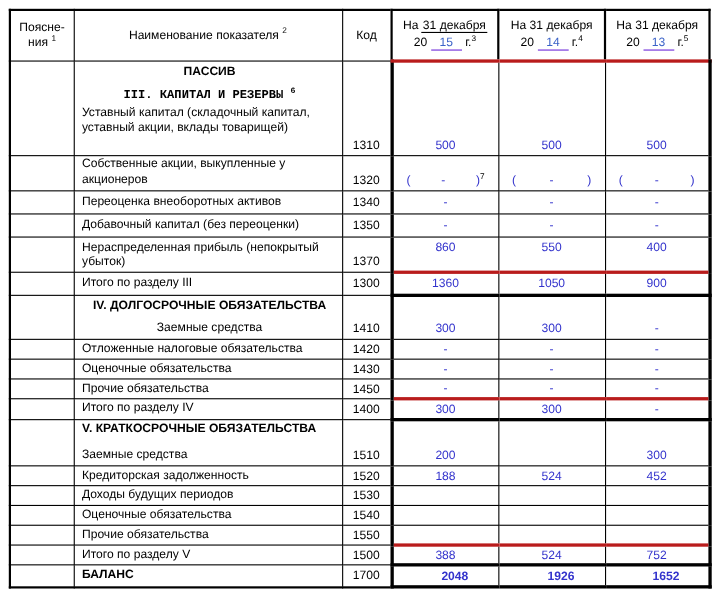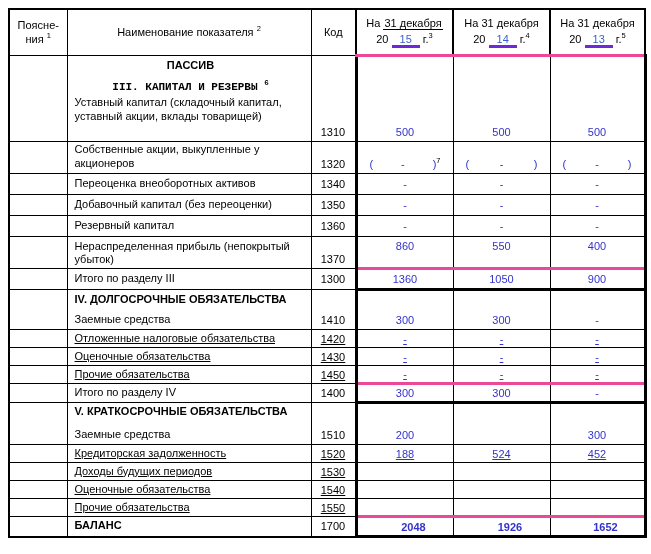--- a/index.html
+++ b/index.html
@@ -6,48 +6,48 @@
   body{width:651px;height:554px;font-family:"Liberation Sans","DejaVu Sans",sans-serif;color:#000;}
   .sheet{padding:8px 0 0 8px;}
   table.bs{border-collapse:collapse;table-layout:fixed;width:636px;border:2px solid #000;}
   td{border:1px solid #000;font-size:11px;padding:1px 3px;box-sizing:border-box;vertical-align:middle;overflow:hidden;}
   
   col.c-expl{width:58px;} col.c-name{width:244px;} col.c-code{width:45px;}
   col.c-v{width:97px;} col.c-v3{width:95px;}
   
   tr.h46 td{height:46px;} tr.h86 td{height:86px;} tr.h32 td{height:32px;}
   tr.h21 td{height:21px;} tr.h30 td{height:30px;} tr.h40 td{height:40px;}
-  tr.h18 td{height:18px;text-decoration:underline;} tr.h19 td{height:19px;} tr.h42 td{height:42px;}
+  tr.h18 td{height:18px;} tr.h19 td{height:19px;} tr.h42 td{height:42px;}
   tr.h20 td{height:20px;}
   
   td.expl{text-align:center;}
   td.name{padding-left:7px;padding-right:4px;line-height:1.25;}
   td.code{text-align:center;}
   td.val{text-align:center;color:#3333cc;}
   td.hdrc{text-align:center;line-height:1.3;}
   td.hdr-date{border:2px solid #000;text-align:center;line-height:1.45;margin-top:16px;}
   
   .bl3{border-left:3px solid #000;}
   .br3{border-right:3px solid #000;}
-  .bt3{border-top:3px solid #ec4899;}
+  .bt3{border-top:3px solid #b91c1c;}
   .bb3{border-bottom:3px solid #000;}
   
   td.vbot{vertical-align:bottom;padding-bottom:3px;}
   td.vtop{vertical-align:top;padding-top:3px;margin-left:36px;}
   
   sup{font-size:7.5px;vertical-align:super;line-height:0;}
   .day-u{border-bottom:1px solid #000;padding:0 1px;}
-  .yr{color:#3a62c8;border-bottom:3px solid #6d28d9;padding:0 8px;}
+  .yr{color:#3a62c8;border-bottom:1px solid #6d28d9;padding:0 8px;}
   
   .sec-center{text-align:center;font-weight:bold;}
   .sec-center.gap{margin-top:9px;font-family:Liberation Mono, monospace;}
   .item-lines{margin-top:1px;}
   .sec-wrap{display:flex;flex-direction:column;justify-content:space-between;}
   .sec-wrap .sec-hdr{font-weight:bold;}
-  .w36{height:34px;} .w38{height:37px;}
+  .w36{height:34px;align-items:center;} .w38{height:37px;}
   
   .paren-line{display:flex;justify-content:space-between;align-items:flex-end;padding:0 9px;color:#3333cc;}
   .paren-line .sup7{color:#000;}
   
   td.bold-name{font-weight:bold;}
   td.bold-val{font-weight:bold;padding-left:20px;}
 </style>
 </head>
 <body>
 
@@ -137,28 +137,20 @@
 
   <tr class="h21">
     <td class="expl"></td>
     <td class="name">Добавочный капитал (без переоценки)</td>
     <td class="code">1350</td>
     <td class="val bl3">-</td>
     <td class="val">-</td>
     <td class="val br3">-</td>
   </tr>
 
-  <tr class="h21">
-    <td class="expl"></td>
-    <td class="name">Резервный капитал</td>
-    <td class="code">1360</td>
-    <td class="val bl3">-</td>
-    <td class="val">-</td>
-    <td class="val br3">-</td>
-  </tr>
 
   <tr class="h30">
     <td class="expl"></td>
     <td class="name vtop">Нераспределенная прибыль (непокрытый убыток)</td>
     <td class="code vbot">1370</td>
     <td class="val vtop bl3">860</td>
     <td class="val vtop">550</td>
     <td class="val vtop br3">400</td>
   </tr>
 
@@ -264,20 +256,28 @@
 
   <tr class="h18">
     <td class="expl"></td>
     <td class="name">Прочие обязательства</td>
     <td class="code">1550</td>
     <td class="val bl3"></td>
     <td class="val"></td>
     <td class="val br3"></td>
   </tr>
 
+  <tr class="h18">
+    <td class="expl"></td>
+    <td class="name">Итого по разделу V</td>
+    <td class="code">1500</td>
+    <td class="val bl3 bt3 bb3">388</td>
+    <td class="val bt3 bb3">524</td>
+    <td class="val bt3 bb3 br3">752</td>
+  </tr>
 
   <tr class="h20">
     <td class="expl"></td>
     <td class="name bold-name">БАЛАНС</td>
     <td class="code">1700</td>
     <td class="val bold-val bl3 bt3 bb3">2048</td>
     <td class="val bold-val bt3 bb3">1926</td>
     <td class="val bold-val bt3 bb3 br3">1652</td>
   </tr>
 

